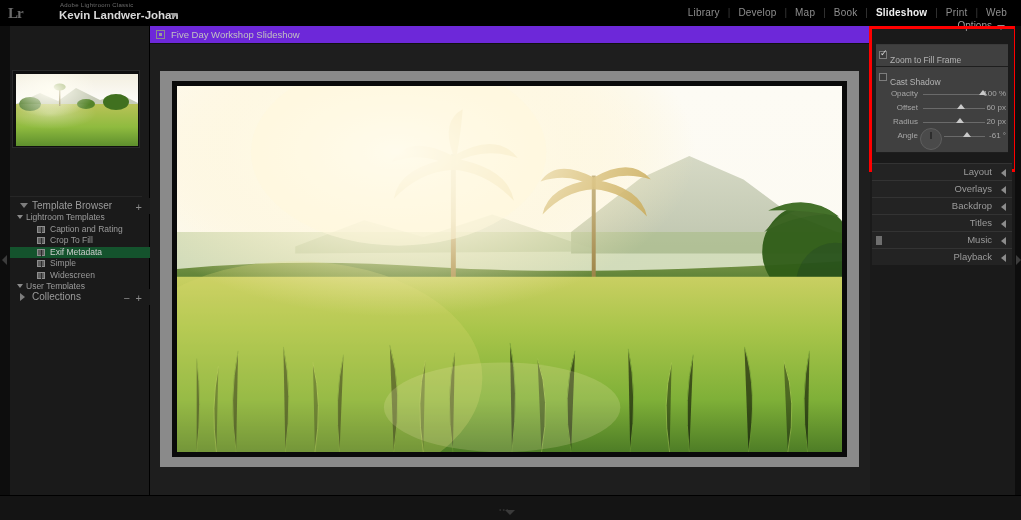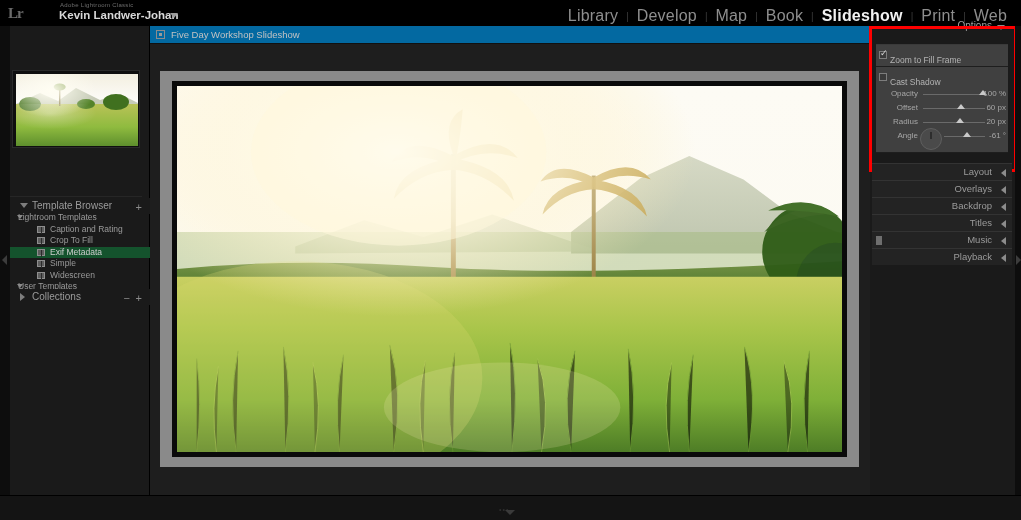--- a/index.html
+++ b/index.html
@@ -15,21 +15,21 @@
   .topbar { position:absolute; left:0; top:0; width:1021px; height:26px; background:#000; }
   .lr-logo { position:absolute; left:8px; top:5px; width:22px; height:17px;
              color:#6b6b6b; font-size:15px; font-weight:bold; letter-spacing:-1px;
              font-family:"Liberation Serif", serif; line-height:17px; }
   .app-sub { position:absolute; left:60px; top:2px; font-size:6px; color:#6e6e6e; letter-spacing:.3px; }
   .identity { position:absolute; left:59px; top:9px; font-size:11.5px; color:#d8d8d8; font-weight:bold; }
   .identity-caret { position:absolute; left:170px; top:13px; width:0;height:0;
         border-left:4px solid transparent;border-right:4px solid transparent;border-top:5px solid #9a9a9a; }
 
   .modules { position:absolute; right:6px; top:7px; display:flex; align-items:center; gap:0px; }
-  .module { font-size:16px; color:#8e8e8e; padding:0 8px; cursor:pointer; letter-spacing:.2px; }
+  .module { font-size:10px; color:#8e8e8e; padding:0 8px; cursor:pointer; letter-spacing:.2px; }
   .module.active { color:#f2f2f2; font-weight:bold; }
   .module-sep { color:#3b3b3b; font-size:10px; }
 
   
   .leftpanel { position:absolute; left:0; top:26px; width:150px; height:469px; background:#1a1a1a;
                border-right:1px solid #000; }
   .lp-edge { position:absolute; left:0; top:26px; width:10px; height:469px; background:#0d0d0d; }
   .lp-arrow { position:absolute; left:2px; top:255px; width:0;height:0;
         border-top:5px solid transparent;border-bottom:5px solid transparent;border-right:5px solid #3c3c3c; }
 
@@ -44,32 +44,32 @@
 
   .preview-box { position:absolute; left:12px; top:44px; width:128px; height:78px;
                  background:#0f0f0f; border:1px solid #2a2a2a; overflow:hidden; }
   .preview-img { position:absolute; left:3px; top:3px; width:122px; height:72px; }
 
   .sep-line { position:absolute; left:8px; width:134px; height:1px; background:#0c0c0c;
               border-bottom:1px solid #262626; }
 
   .tb-list { position:absolute; left:0; top:186px; width:150px; }
   .tb-row { position:relative; height:11.5px; font-size:8.5px; color:#8f8f8f; line-height:11.5px; cursor:pointer; }
-  .tb-row.group { color:#9c9c9c; padding-left:18px; }
+  .tb-row.group { color:#9c9c9c; padding-left:26px; }
   .tb-row.item { color:#9a9a9a; padding-left:50px; }
   .tb-row.item.sel { background:#14532d; color:#cfcfcf; }
   .tb-row .gtri { position:absolute; left:17px; top:3px; width:0;height:0;
         border-left:3.5px solid transparent;border-right:3.5px solid transparent;border-top:4px solid #8a8a8a; }
   .tb-row .tdoc { position:absolute; left:37px; top:2px; width:8px; height:7px;
         background:#5e5e5e; border:1px solid #8e8e8e; }
   .tb-row .tdoc::after { content:""; position:absolute; left:3px; top:0; width:1px; height:7px; background:#2a2a2a; }
 
   
   .center { position:absolute; left:150px; top:26px; width:720px; height:469px; background:#1d1d1d; }
-  .crumbbar { position:absolute; left:150px; top:26px; width:720px; height:18px; background:#0369a1;
+  .crumbbar { position:absolute; left:150px; top:26px; width:720px; height:18px; background:#6d28d9;
               border-bottom:1px solid #111; }
   .crumb-ico { position:absolute; left:6px; top:4px; width:9px; height:9px; border:1px solid #8c8c8c; }
   .crumb-ico::after { content:""; position:absolute; left:2px; top:2px; width:3px; height:3px; background:#9a9a9a; }
   .crumb-text { position:absolute; left:21px; top:3px; font-size:9.5px; color:#c2c2c2; }
 
   .stage { position:absolute; left:150px; top:44px; width:720px; height:451px; background:#1e1e1e; }
   .slide-wrap { position:absolute; left:10px; top:27px; width:699px; height:396px; background:#8a8a8a; }
   .slide { position:absolute; left:12px; top:10px; width:675px; height:376px;
            border:5px solid #0a0a0a; background:#000; overflow:hidden; }
   .photo { position:absolute; left:0; top:0; width:100%; height:100%; }

